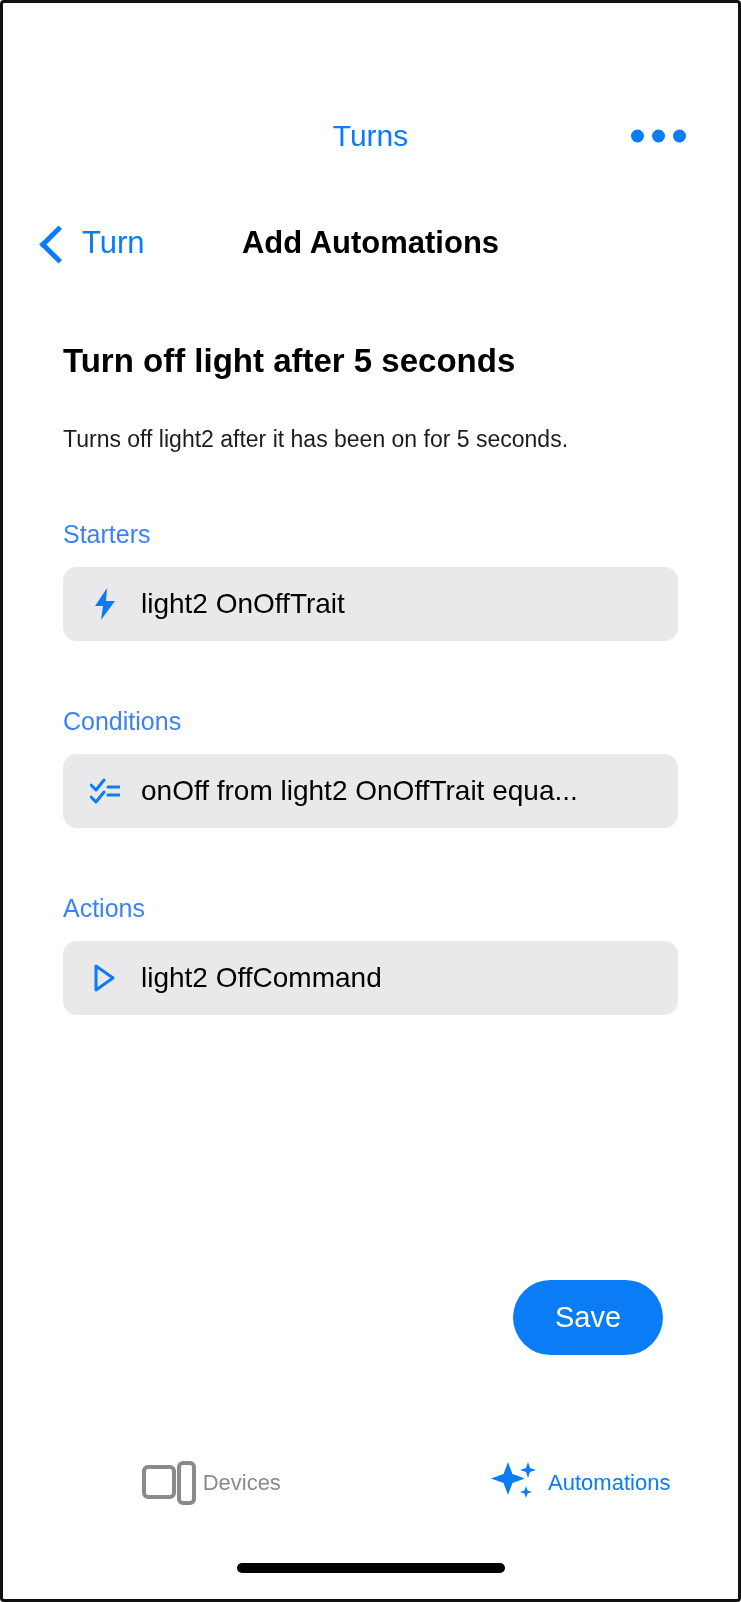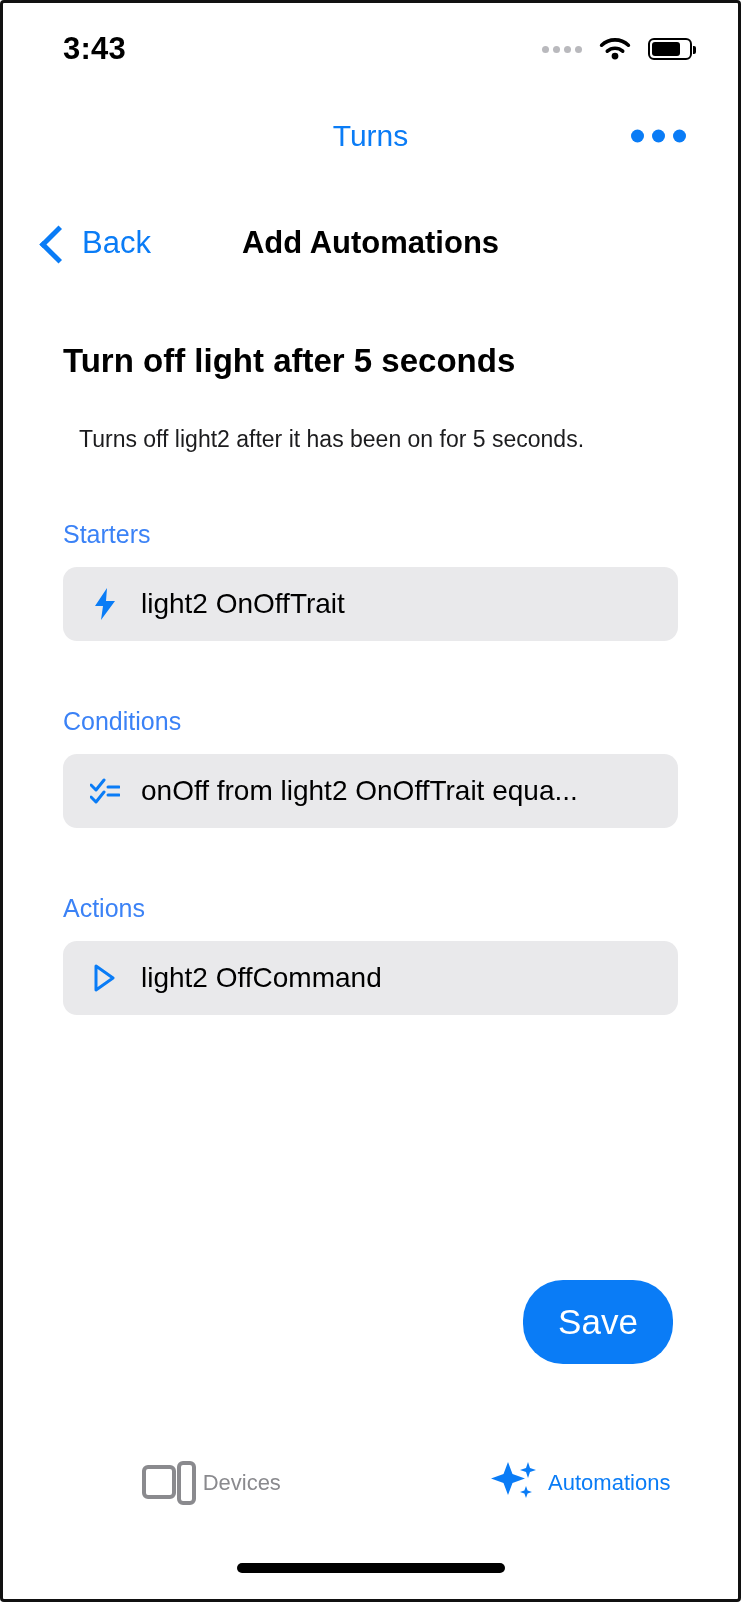--- a/index.html
+++ b/index.html
@@ -167,21 +167,21 @@
   }
   .automation-title {
     font-size: 33px;
     color: #000;
     margin: 38px 0 0 0;
     line-height: 1.2;
   }
   .automation-desc {
     font-size: 23px;
     color: #1c1c1e;
-    margin: 44px 0 0 16px;
+    margin: 44px 0 0 0;
     line-height: 1.3;
   }
   .section-label {
     font-size: 25px;
     color: #3b82f6;
     margin: 66px 0 18px 0;
   }
   .chip {
     background: #e9e9eb;
     border-radius: 14px;
@@ -205,29 +205,29 @@
     width: 32px;
     display: flex;
     align-items: center;
     justify-content: center;
     color: #0a7cf6;
   }
 
   
   .save-btn {
     position: absolute;
-    right: 65px;
+    right: 75px;
     top: 1277px;
     width: 150px;
-    height: 84px;
+    height: 75px;
     border: none;
     border-radius: 40px;
     background: #0a7cf6;
     color: #fff;
-    font-size: 35px;
+    font-size: 29px;
     font-family: "Liberation Sans", sans-serif;
     cursor: pointer;
   }
 
   
   .tab-bar {
     position: absolute;
     left: 0; right: 0;
     bottom: 56px;
     height: 120px;
@@ -257,53 +257,34 @@
     height: 10px;
     background: #000;
     border-radius: 5px;
   }
 </style>
 </head>
 <body>
 
 <div class="phone">
 
-  <div class="status-bar">
-    <div class="status-time">3:43</div>
-    <div class="status-right">
-      <div class="dots-signal">
-        <i></i>
-          <i></i>
-          <i></i>
-          <i></i>
-      </div>
-      <svg class="wifi-ico" width="38" height="28" viewBox="0 0 38 28">
-        <path d="M19 24.5a3.4 3.4 0 1 0 0-6.8 3.4 3.4 0 0 0 0 6.8z" fill="#000"></path>
-        <path d="M11.3 16.2a11.5 11.5 0 0 1 15.4 0" stroke="#000" stroke-width="3.6" fill="none" stroke-linecap="round"></path>
-        <path d="M5.6 10.2a19.5 19.5 0 0 1 26.8 0" stroke="#000" stroke-width="3.6" fill="none" stroke-linecap="round"></path>
-      </svg>
-      <div class="battery">
-        <div class="fill"></div>
-      </div>
-    </div>
-  </div>
 
   <div class="app-bar">
     <div class="app-title">Turns</div>
     <div class="overflow-btn">
       <i></i>
         <i></i>
         <i></i>
     </div>
   </div>
 
   <div class="nav-row">
     <div class="back-btn">
       <span class="chev"></span>
-      <span class="back-label">Back</span>
+      <span class="back-label">Turn</span>
     </div>
     <div class="nav-title">Add Automations</div>
   </div>
 
   <div class="content">
     <h1 class="automation-title">Turn off light after 5 seconds</h1>
     <p class="automation-desc">Turns off light2 after it has been on for 5 seconds.</p>
 
     <div class="section-label">Starters</div>
     <div class="chip">

